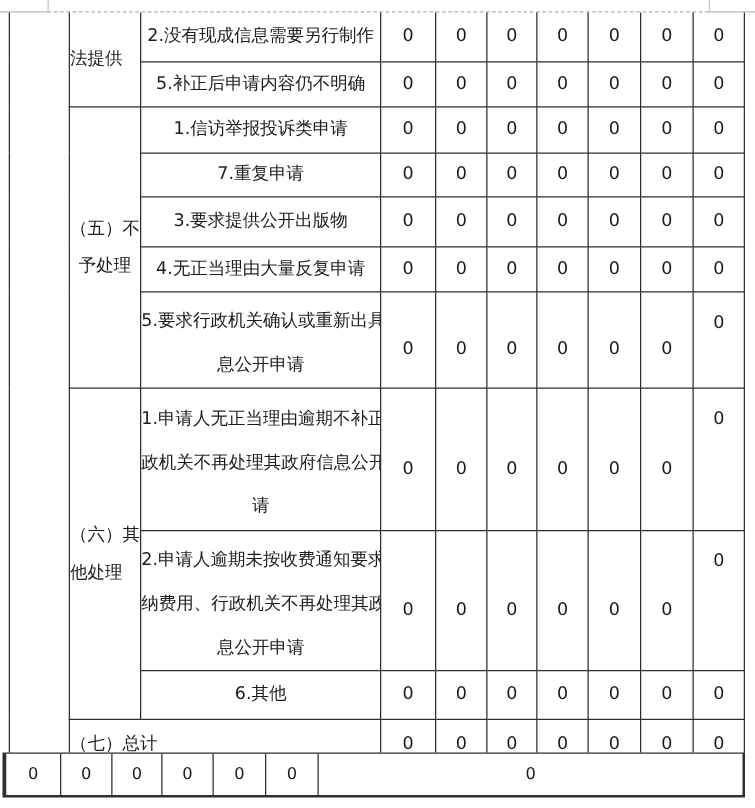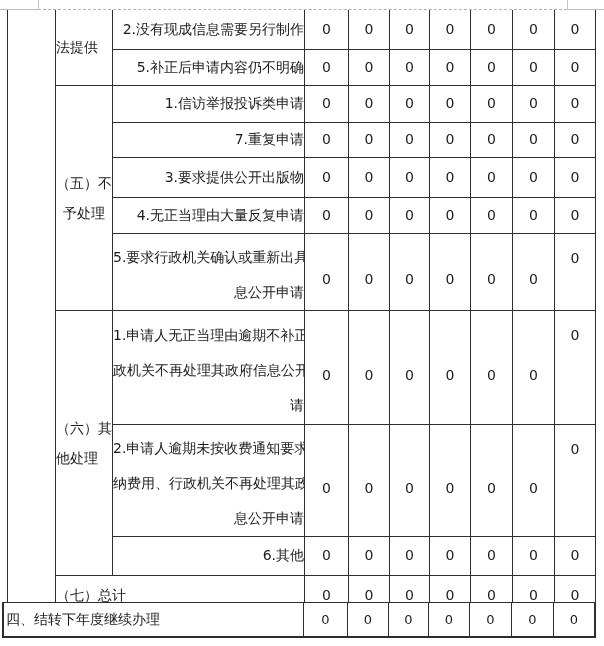--- a/index.html
+++ b/index.html
@@ -15,21 +15,21 @@
   table.main td{border:1px solid #2e2e2e;padding:0;vertical-align:middle;
                 font-size:14px;line-height:17px;overflow:hidden;}
   table.main tr.first td{border-top:none;}
   td.colA{border-bottom:none;}
   td.secB{vertical-align:middle;padding:0 0 0 2px;text-align:left;}
   td.secB .ln{line-height:30px;white-space:nowrap;}
   td.secTail{vertical-align:top;padding:13px 0 0 2px;}
   td.secTail .ln{line-height:17px;white-space:nowrap;}
   td.sec5{padding-top:8px;text-align:center;}
   td.sec6{padding-top:16px;}
-  td.desc{text-align:right;padding:9px 3px 0 5px;}
+  td.desc{text-align:center;padding:9px 3px 0 5px;}
   td.desc .ln{white-space:nowrap;}
   td.desc.ml{padding-top:6px;}
   td.desc.ml .ln{line-height:35px;}
   td.num{text-align:center;font-size:13px;padding-top:9px;}
   td.num.pt{padding-top:16px;}
   td.num.topv{vertical-align:top;padding-top:16px;}
   td.totalLabel{text-align:left;padding:9px 0 0 5px;white-space:nowrap;}
   
   .footer-row{position:absolute;left:2px;top:602px;width:594px;height:36px;box-sizing:border-box;
               border:2px solid #2e2e2e;border-top:1px solid #2e2e2e;display:flex;background:#fff;}
@@ -218,21 +218,20 @@
       <td class="num">0</td>
       <td class="num">0</td>
       <td class="num">0</td>
       <td class="num">0</td>
       <td class="num">0</td>
     </tr>
   </tbody>
     </table>
 
   <div class="footer-row">
-    <div class="flabel">四、结转下年度继续办理</div>
     <div class="fnum" style="width:44px">0</div>
     <div class="fnum" style="width:41px">0</div>
     <div class="fnum" style="width:40px">0</div>
     <div class="fnum" style="width:41px">0</div>
     <div class="fnum" style="width:42px">0</div>
     <div class="fnum" style="width:42px">0</div>
     <div class="fnum" style="flex:1">0</div>
   </div>
 
 </div>

